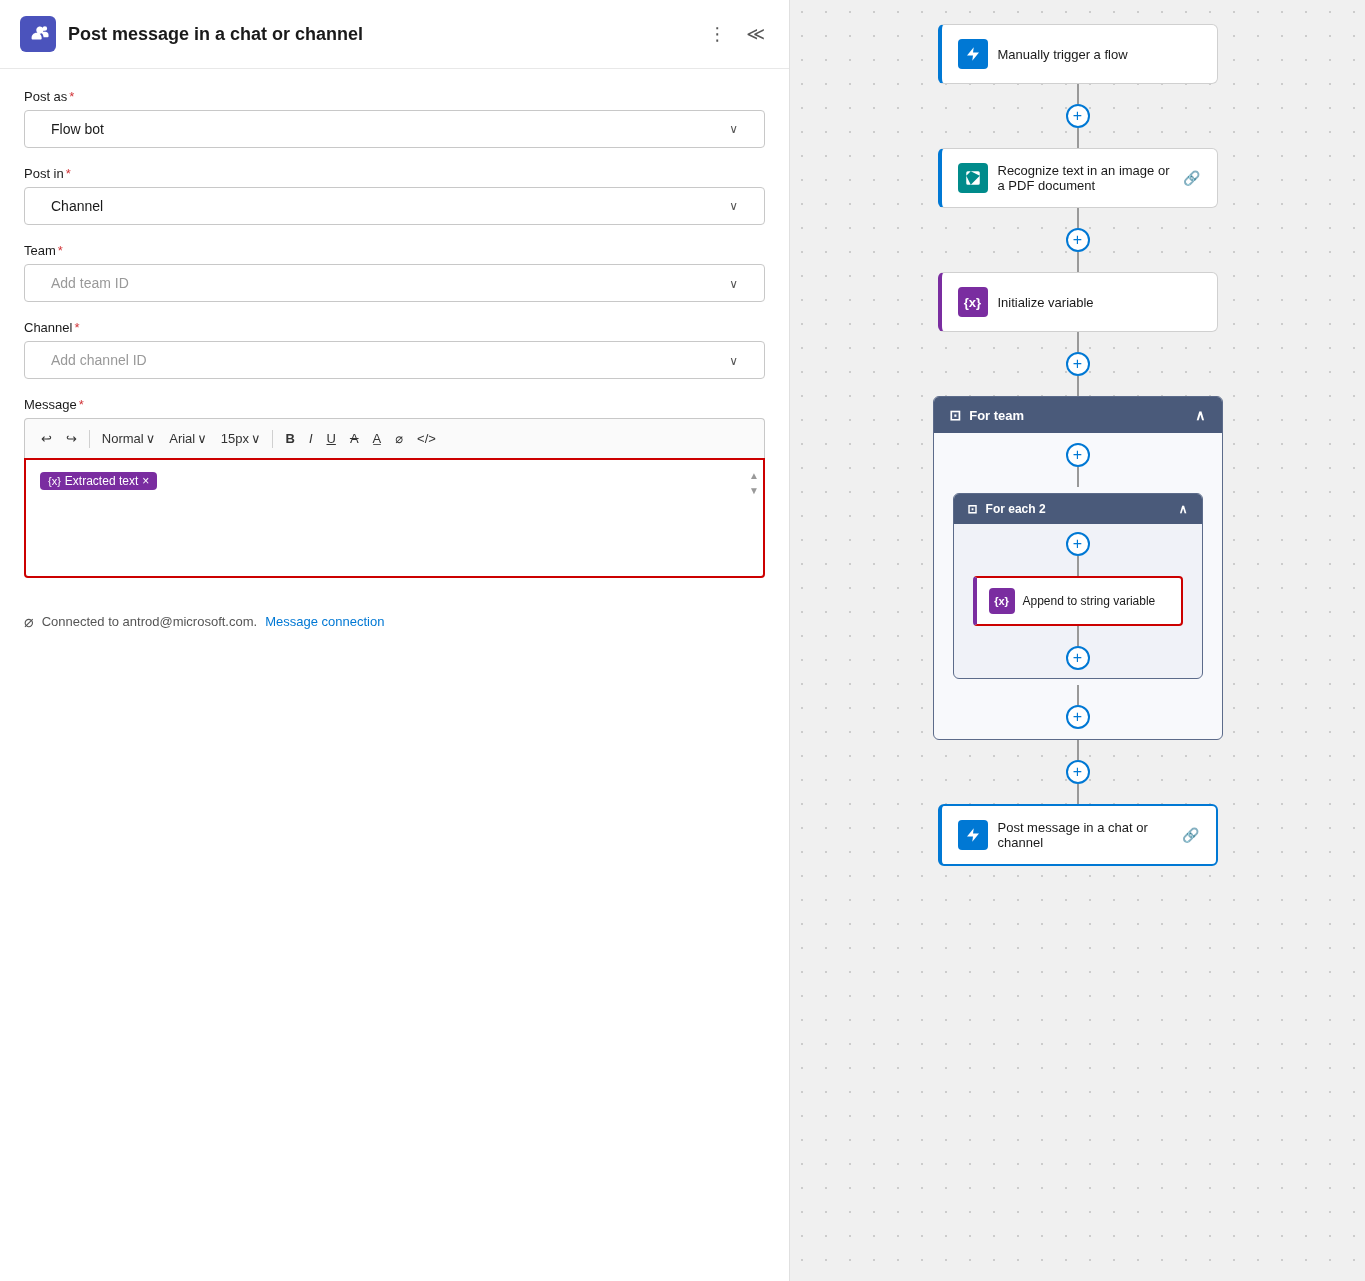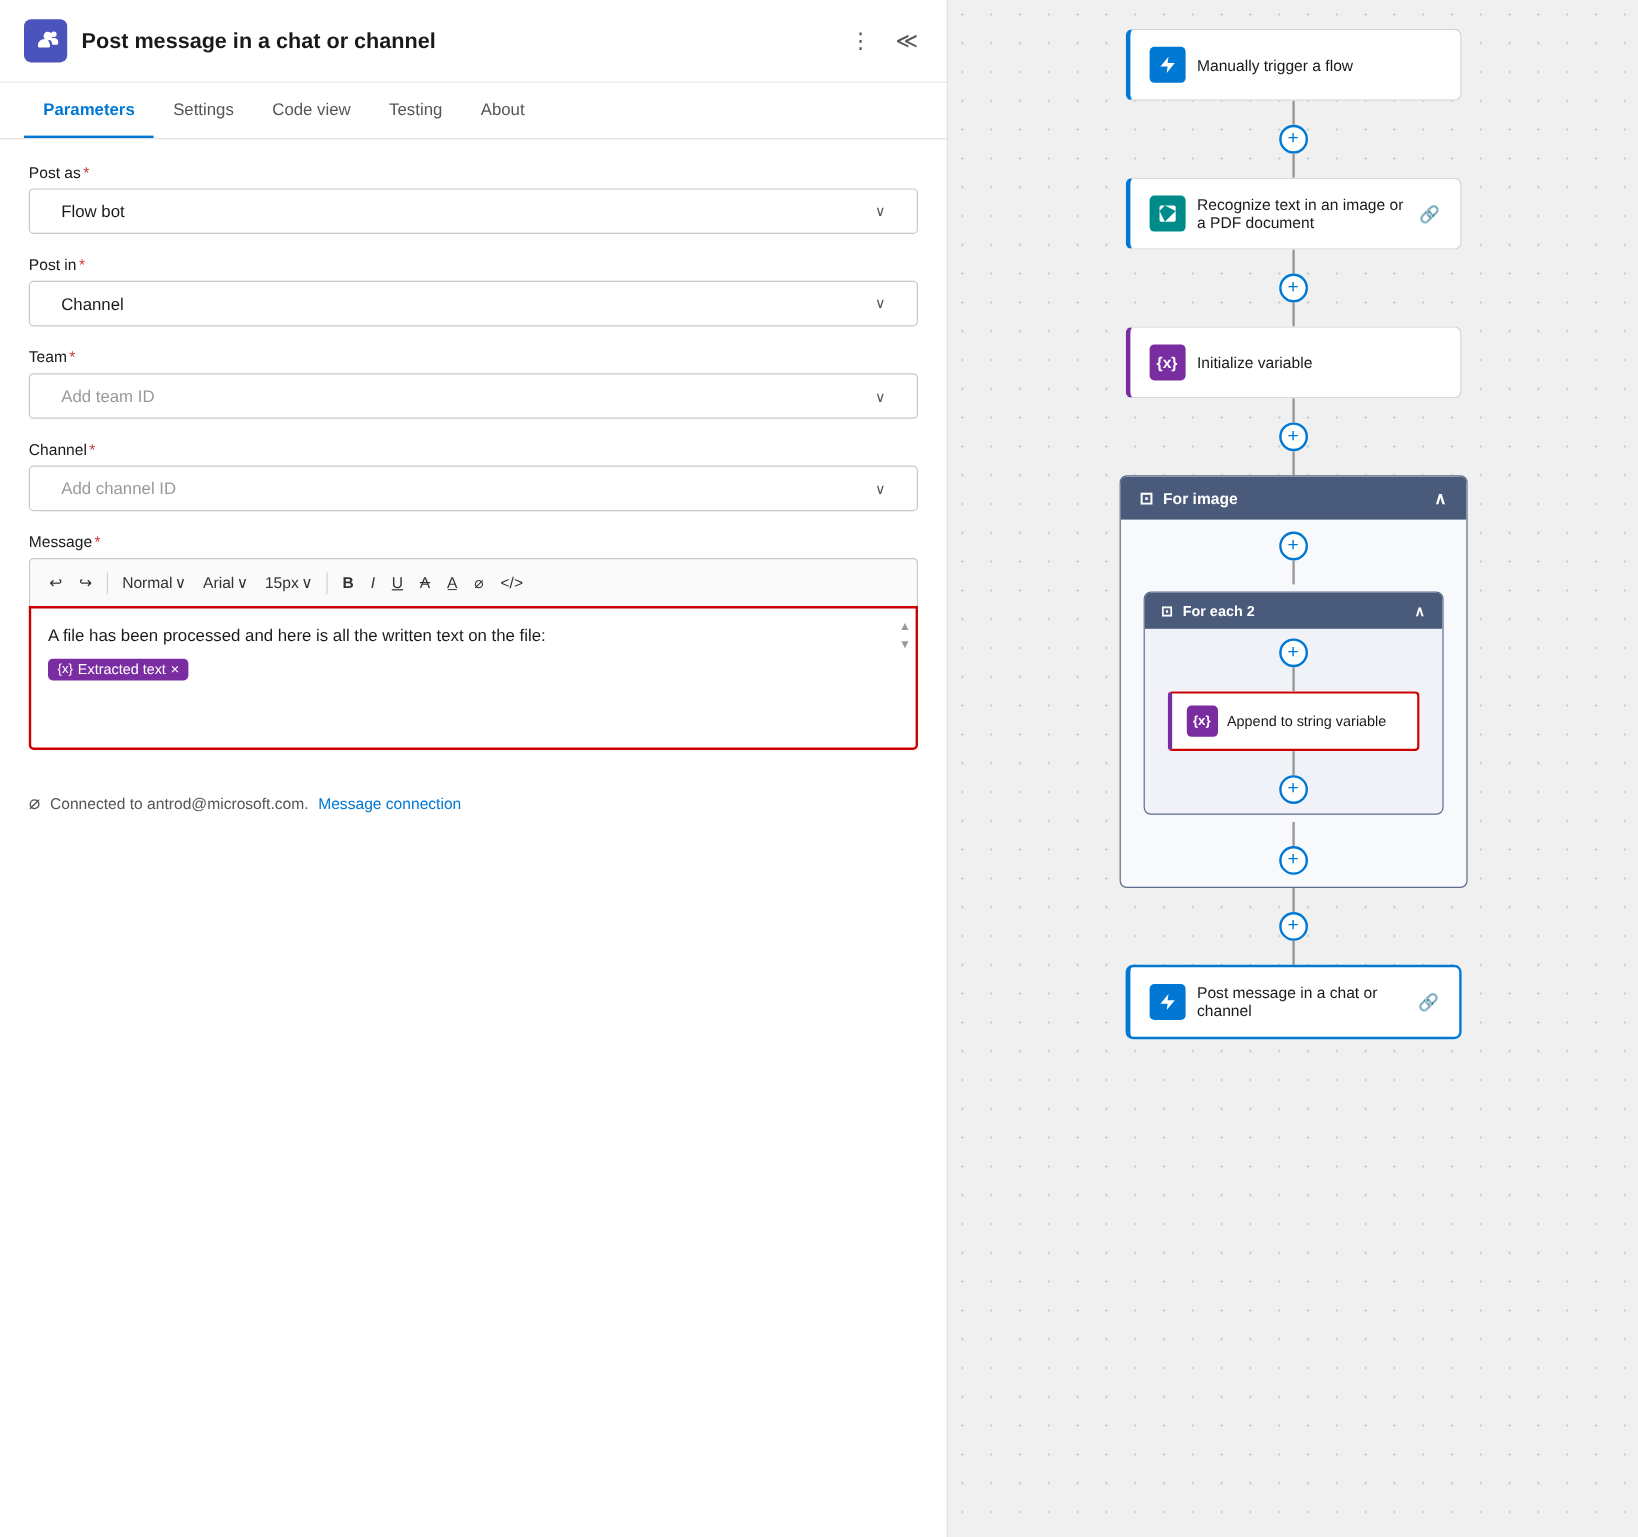--- a/index.html
+++ b/index.html
@@ -456,37 +456,20 @@
     <div class="header-actions">
       <button class="icon-btn">
         <span>⋮</span>
       </button>
       <button class="icon-btn">
         <span>≪</span>
       </button>
     </div>
   </div>
 
-  <div class="tabs">
-    <div class="tab active">
-      <span>Parameters</span>
-    </div>
-    <div class="tab">
-      <span>Settings</span>
-    </div>
-    <div class="tab">
-      <span>Code view</span>
-    </div>
-    <div class="tab">
-      <span>Testing</span>
-    </div>
-    <div class="tab">
-      <span>About</span>
-    </div>
-  </div>
 
   <div class="form-body">
 
     <div class="field-group">
       <div class="field-label">
         <span>Post as</span>
         <span class="required"> *</span>
       </div>
       <div class="dropdown-field">
         <span>Flow bot</span>
@@ -577,21 +560,20 @@
         </button>
         <button class="toolbar-btn">
           <span>⌀</span>
         </button>
         <button class="toolbar-btn">
           <span>&lt;/&gt;</span>
         </button>
       </div>
 
       <div class="editor-area">
-        <div class="editor-text">A file has been processed and here is all the written text on the file:</div>
         <div>
           <span class="token-chip">
             <span class="token-icon">{x}</span>
             <span>Extracted text</span>
             <span>×</span>
           </span>
         </div>
         <div class="editor-scrollbar">
           <span class="scroll-arrow">▲</span>
           <span class="scroll-arrow">▼</span>
@@ -653,21 +635,21 @@
 
     <div class="connector">
       <div class="connector-line"></div>
       <div class="connector-plus">+</div>
       <div class="connector-line"></div>
     </div>
 
     <div class="foreach-container">
       <div class="foreach-header">
         <span style="font-size:14px;">⊡</span>
-        <span>For image</span>
+        <span>For team</span>
         <span class="foreach-chevron">∧</span>
       </div>
       <div class="foreach-body">
 
         <div class="connector">
           <div class="connector-plus">+</div>
           <div class="connector-line"></div>
         </div>
 
         <div class="foreach-inner">

